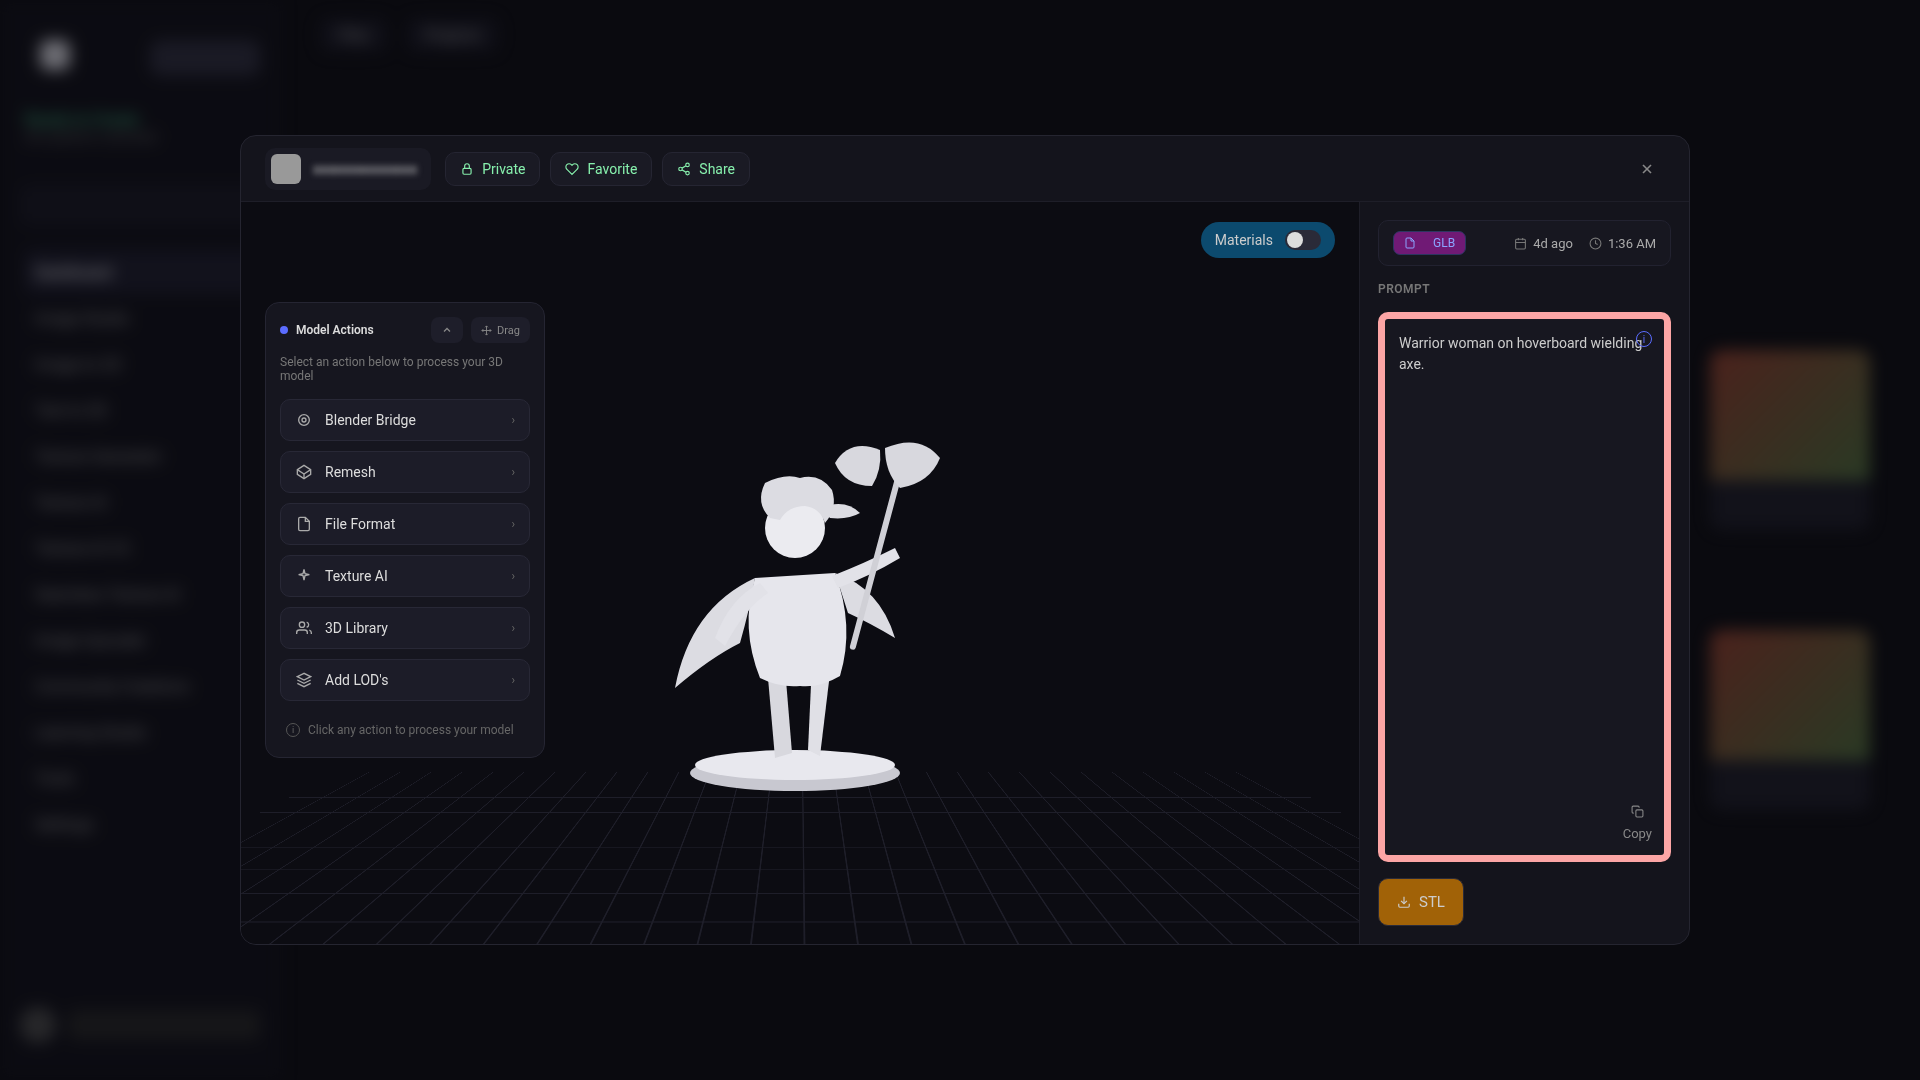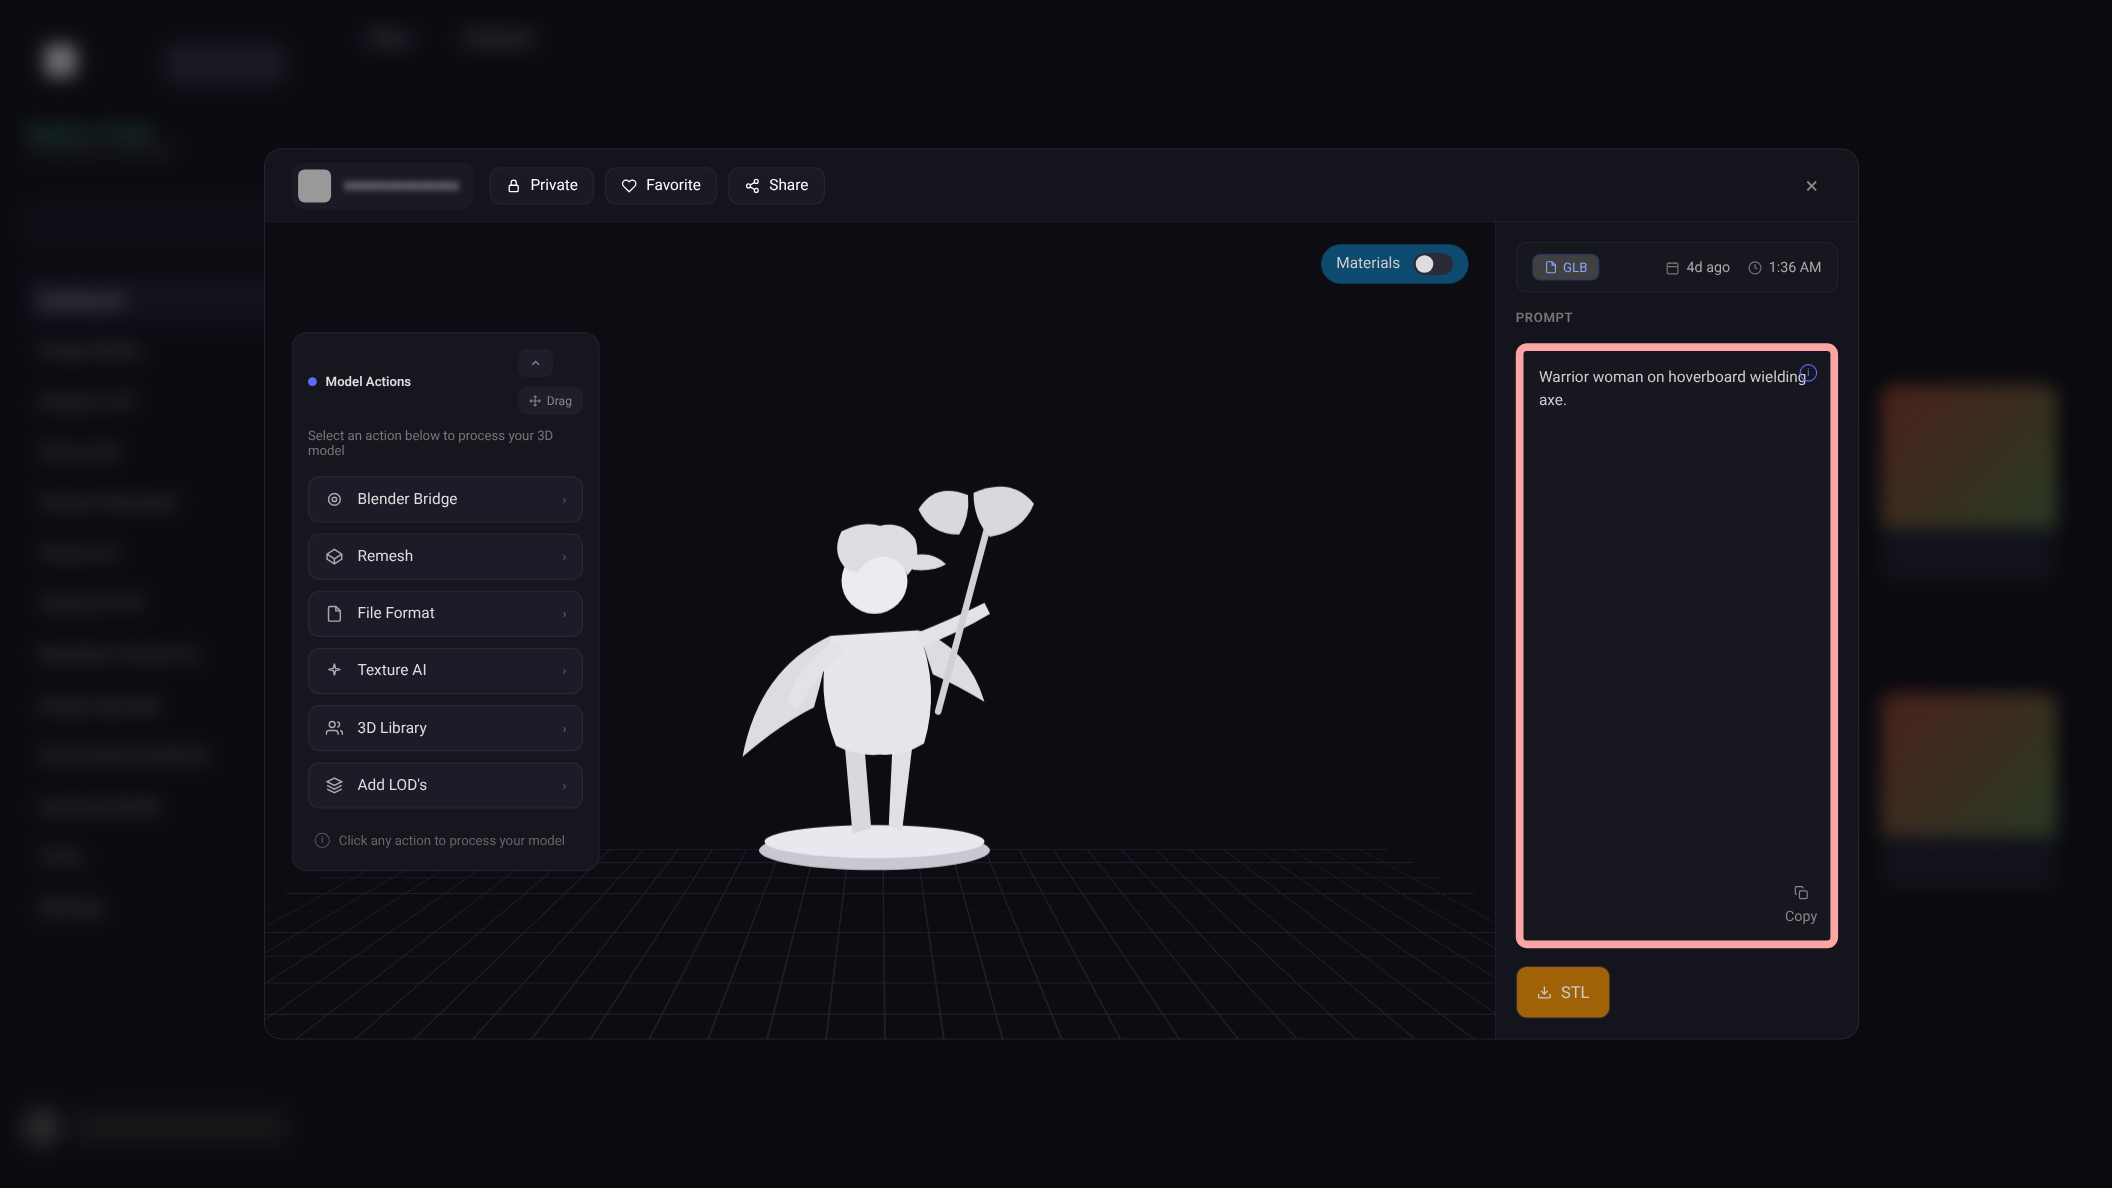--- a/index.html
+++ b/index.html
@@ -26,21 +26,21 @@
 .bg-card2 { right: 50px; top: 630px; }
 .bg-card-img { width: 100%; height: 130px; background: linear-gradient(135deg, #8b3a2a, #4a6a3a); border-radius: 12px 12px 0 0; }
 
 
 .modal { position: absolute; left: 240px; top: 135px; width: 1450px; height: 810px; background: #14141c; border: 1px solid #252530; border-radius: 16px; display: flex; flex-direction: column; overflow: hidden; }
 .modal-header { height: 66px; display: flex; align-items: center; padding: 0 24px; border-bottom: 1px solid #1e1e28; }
 .modal-title-group { display: flex; align-items: center; gap: 12px; background: #1a1a24; padding: 6px 14px 6px 6px; border-radius: 10px; }
 .modal-thumb { width: 30px; height: 30px; background: #999; border-radius: 6px; }
 .modal-filename { font-size: 14px; color: #ccc; filter: blur(3px); }
 .header-actions { display: flex; gap: 10px; margin-left: 14px; }
-.header-btn { display: flex; align-items: center; gap: 8px; padding: 8px 14px; background: #1a1a24; border: 1px solid #252532; border-radius: 10px; font-size: 14px; color: #ffffff; cursor: pointer; }
+.header-btn { display: flex; align-items: center; gap: 8px; padding: 8px 14px; background: #1a1a24; border: 1px solid #252532; border-radius: 10px; font-size: 14px; color: #86efac; cursor: pointer; }
 .close-btn { margin-left: auto; width: 36px; height: 36px; display: flex; align-items: center; justify-content: center; cursor: pointer; color: #888; font-size: 18px; border-radius: 8px; }
 
 .modal-body { flex: 1; display: flex; }
 
 
 .viewport { flex: 1; position: relative; background: #0c0c12; overflow: hidden; }
 .materials-toggle { position: absolute; right: 24px; top: 20px; display: flex; align-items: center; gap: 12px; background: #0c4a6e; padding: 8px 14px; border-radius: 20px; z-index: 5; }
 .materials-toggle span { font-size: 14px; color: #ccc; }
 .toggle-switch { width: 36px; height: 20px; background: #2a2a38; border-radius: 10px; position: relative; cursor: pointer; }
 .toggle-knob { position: absolute; left: 2px; top: 2px; width: 16px; height: 16px; background: #ddd; border-radius: 50%; }
@@ -50,38 +50,38 @@
 
 .model-placeholder { position: absolute; left: 50%; top: 52%; transform: translate(-50%, -50%); width: 360px; height: 420px; }
 .model-svg { width: 100%; height: 100%; }
 
 
 .actions-panel { position: absolute; left: 24px; top: 100px; width: 280px; background: #16161f; border: 1px solid #252532; border-radius: 14px; padding: 14px; z-index: 5; }
 .panel-head { display: flex; align-items: center; justify-content: space-between; margin-bottom: 12px; }
 .panel-title-wrap { display: flex; align-items: center; gap: 8px; }
 .panel-dot { width: 8px; height: 8px; background: #5b6cff; border-radius: 50%; }
 .panel-title { font-size: 12px; font-weight: 600; color: #ddd; }
-.panel-head-ctrls { display: flex; gap: 8px; flex-direction: column; }
+.panel-head-ctrls { display: flex; gap: 8px; }
 .panel-ctrl { width: 32px; height: 26px; background: #1e1e2a; border-radius: 8px; display: flex; align-items: center; justify-content: center; font-size: 11px; color: #888; cursor: pointer; }
 .panel-ctrl.drag { width: auto; padding: 0 10px; gap: 5px;}
 .panel-sub { font-size: 12px; color: #777; margin-bottom: 16px; }
 .action-list { display: flex; flex-direction: column; gap: 10px; }
 .action-item { display: flex; align-items: center; gap: 12px; padding: 11px 14px; background: #1c1c28; border: 1px solid #282836; border-radius: 10px; cursor: pointer; font-size: 14px; color: #ddd; }
 .action-icon { width: 18px; height: 18px; display: flex; align-items: center; justify-content: center; color: #aaa; }
 .action-arrow { margin-left: auto; color: #666; font-size: 12px; }
 .panel-foot { display: flex; align-items: center; gap: 8px; margin-top: 16px; padding: 6px; font-size: 12px; color: #666; }
 .info-dot { width: 14px; height: 14px; border: 1px solid #555; border-radius: 50%; display: flex; align-items: center; justify-content: center; font-size: 9px; }
 
 
 .right-panel { width: 330px; border-left: 1px solid #1e1e28; padding: 18px; display: flex; flex-direction: column; gap: 16px; }
 .tab-row { display: flex; background: #1a1a24; border-radius: 10px; padding: 4px; }
 .tab { flex: 1; text-align: center; padding: 10px; font-size: 14px; color: #888; border-radius: 8px; cursor: pointer; }
 .tab.active { background: #2a2a38; color: #fff; }
 .meta-row { display: flex; align-items: center; justify-content: space-between; background: #171720; border: 1px solid #222230; border-radius: 10px; padding: 10px 14px; font-size: 13px; }
-.meta-badge { background: #404040; color: #8ba4ff; padding: 4px 10px; border-radius: 7px; font-size: 12px; display: flex; align-items: center; gap: 5px; border: 1px solid #2d3560; }
+.meta-badge { background: #701a75; color: #8ba4ff; padding: 4px 10px; border-radius: 7px; font-size: 12px; display: flex; align-items: center; gap: 17px; border: 1px solid #2d3560; }
 .meta-sep { display: flex; align-items: center; gap: 6px; color: #aaa; }
 .meta-ico { color: #777; font-size: 12px; }
 
 .section-label { font-size: 12px; color: #777; font-weight: 600; letter-spacing: 0.5px; }
 .prompt-box { flex: 1; background: #171720; border: 7px solid #fca5a5; border-radius: 10px; padding: 14px; position: relative; font-size: 14px; color: #ccc; line-height: 1.5; }
 .prompt-info { position: absolute; right: 12px; top: 12px; color: #5b6cff; width: 16px; height: 16px; border: 1.5px solid #5b6cff; border-radius: 50%; display: flex; align-items: center; justify-content: center; font-size: 10px; cursor: pointer; }
 .prompt-copy { position: absolute; right: 12px; bottom: 12px; display: flex; align-items: center; gap: 6px; font-size: 13px; color: #888; cursor: pointer; flex-direction: column; }
 
 .download-row { display: flex; gap: 10px; }
 .btn-primary { flex: 1; background: #5b6cff; color: #fff; border: none; padding: 14px; border-radius: 10px; font-size: 15px; font-weight: 500; display: flex; align-items: center; justify-content: center; gap: 10px; cursor: pointer; }

